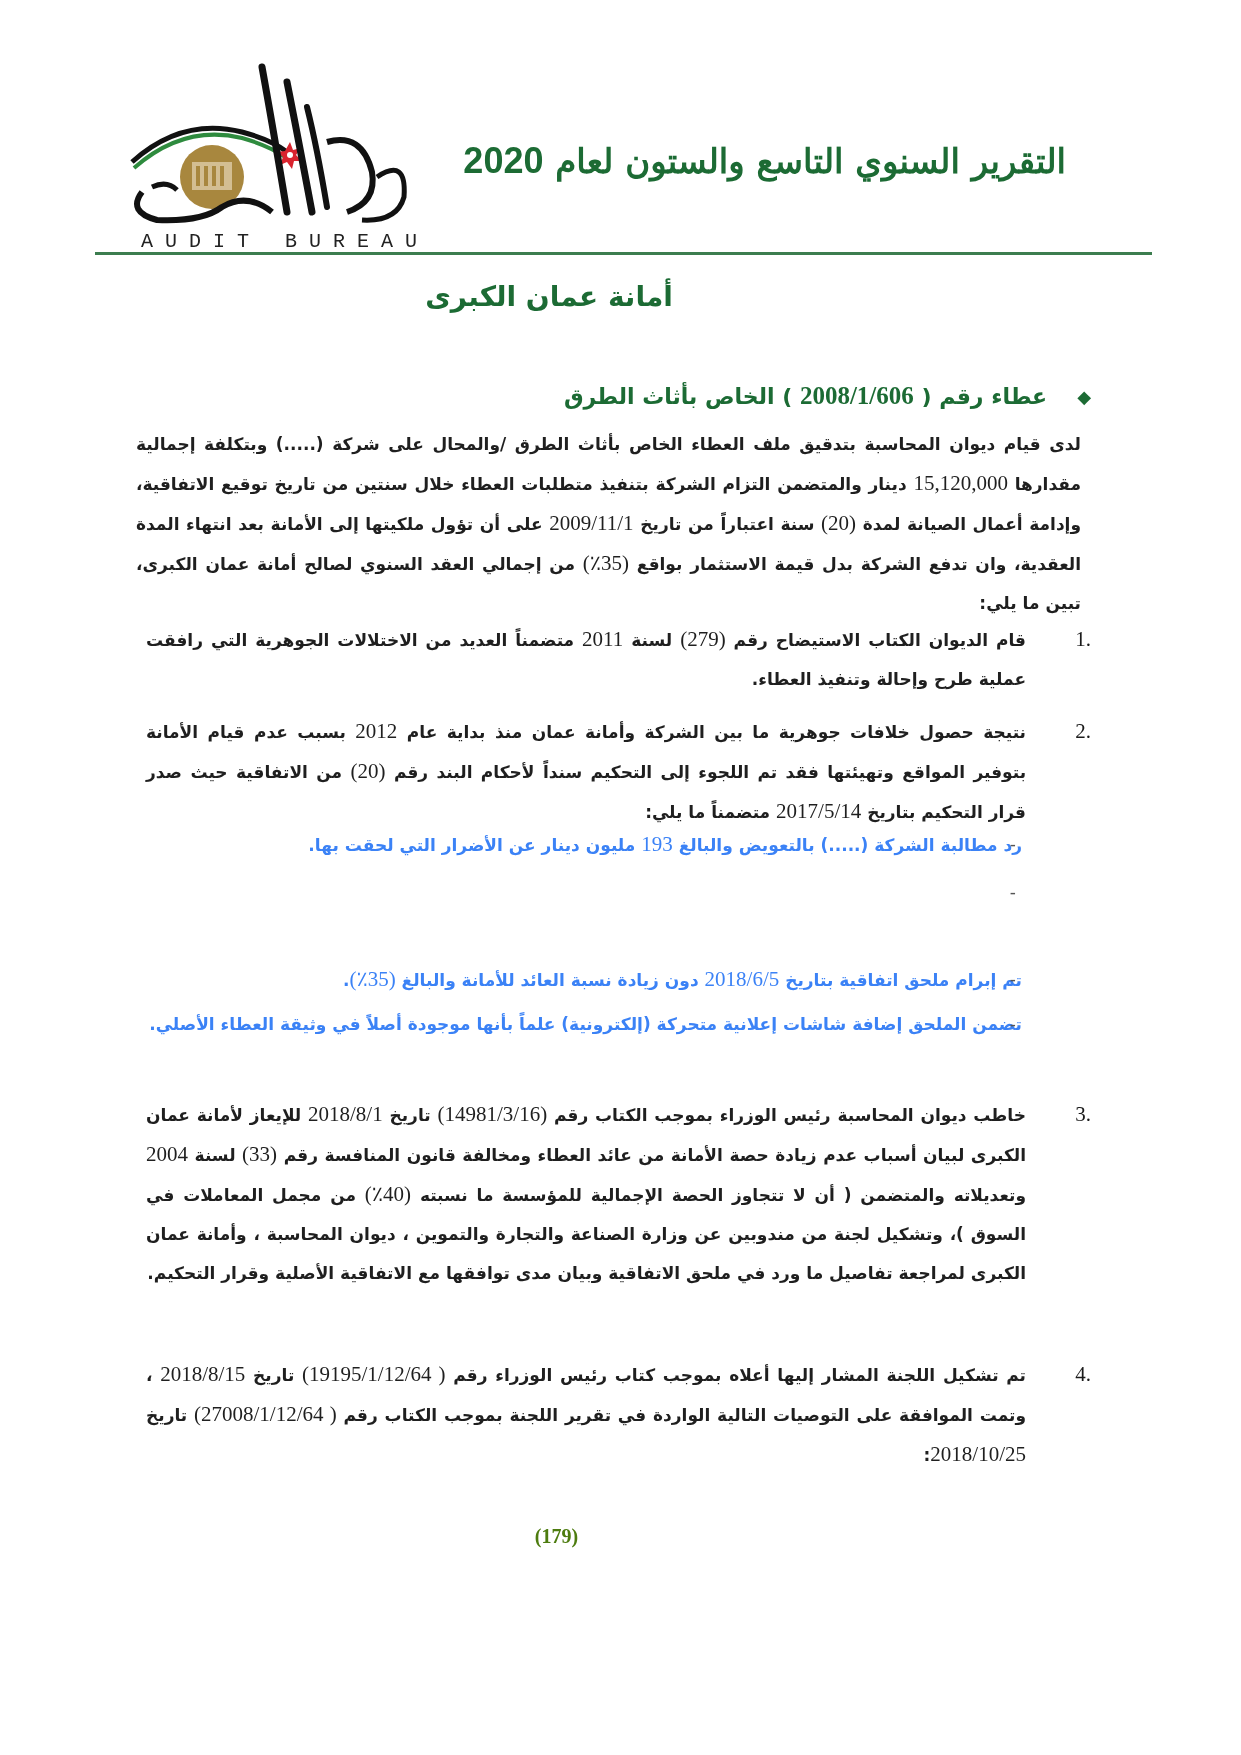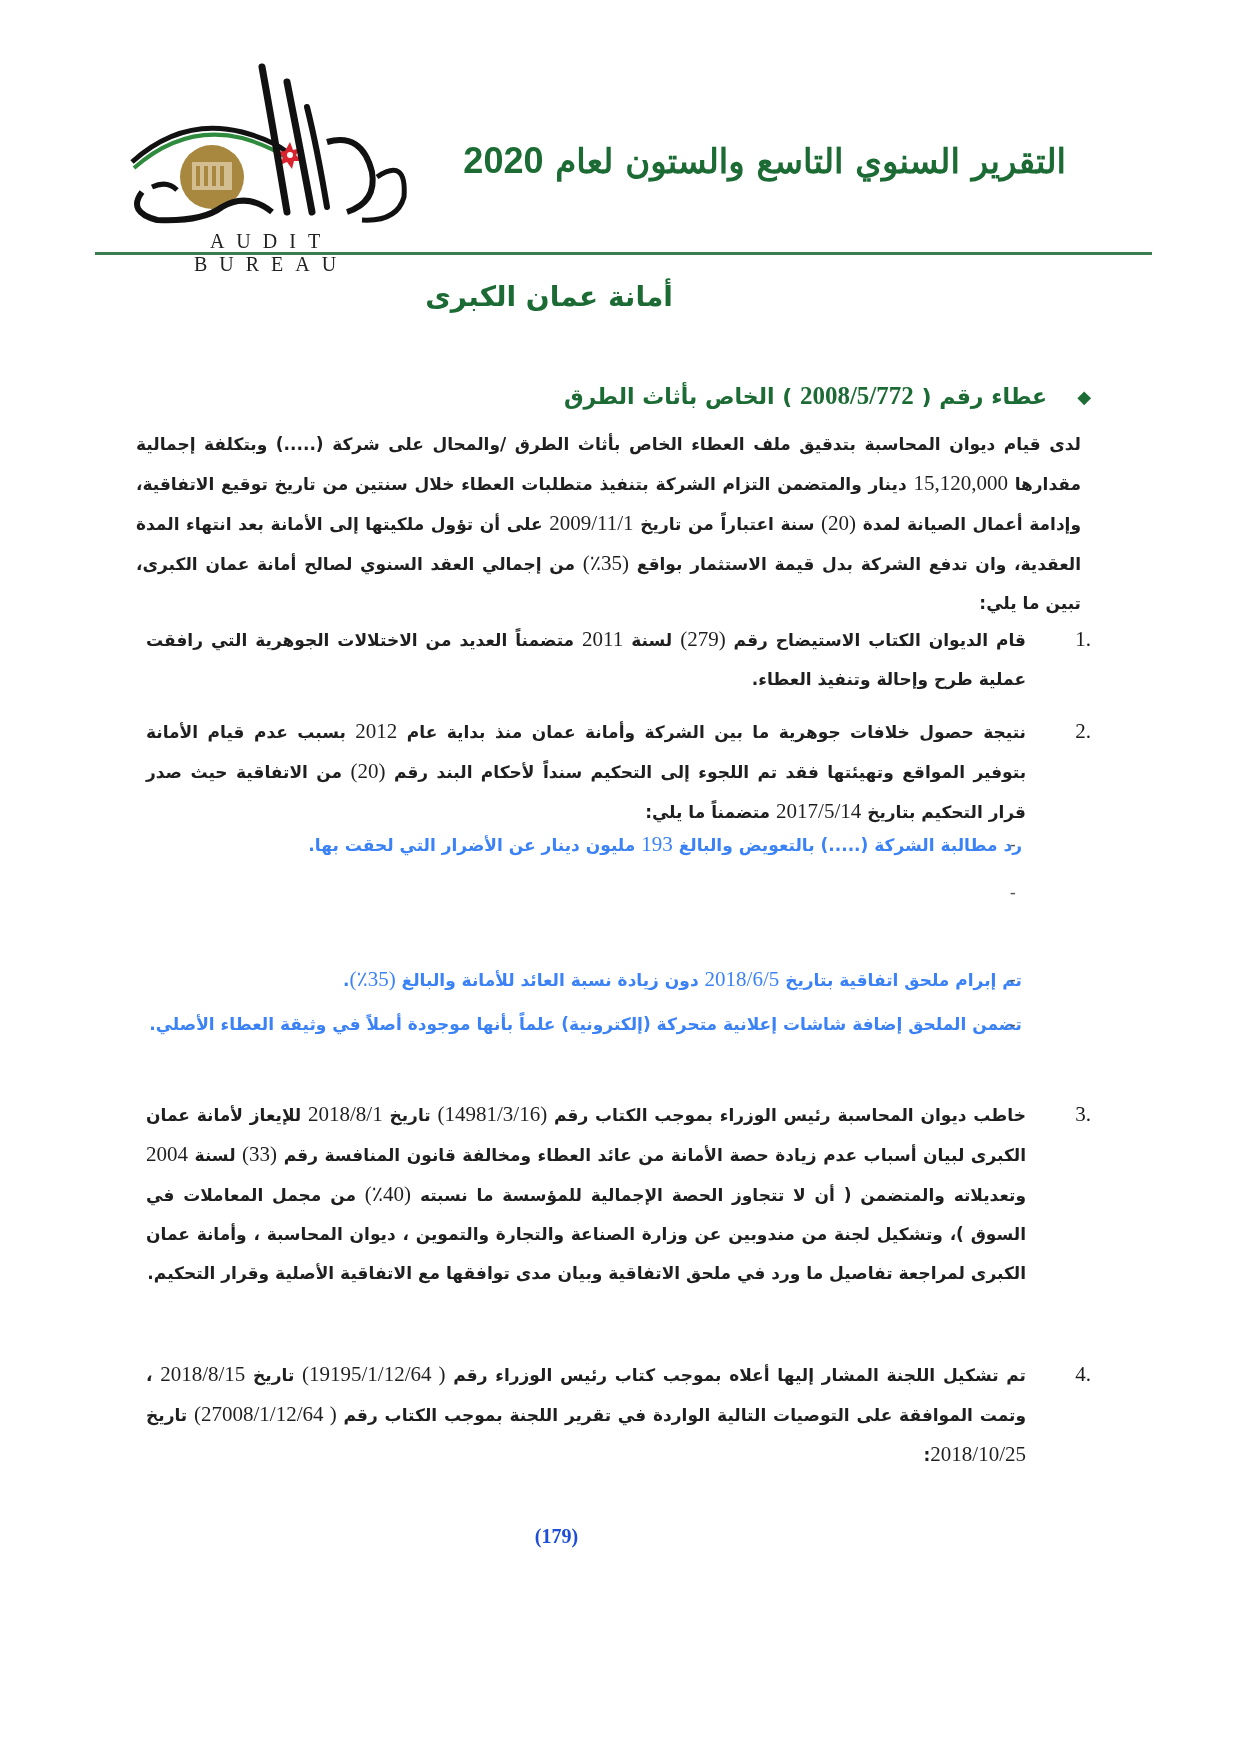--- a/index.html
+++ b/index.html
@@ -1,22 +1,22 @@
 <!DOCTYPE html>
 <html><head>
   <meta charset="utf-8">
   <style>
     html, body { margin: 0; padding: 0; background: #ffffff; }
     body { width: 1241px; height: 1755px; position: relative; overflow: hidden;
            font-family: "DejaVu Sans", sans-serif; color: #1a1a1a; }
 
     .logo { position: absolute; left: 122px; top: 62px; width: 290px; height: 190px; }
     .logo svg { position: absolute; left: 0; top: 0; }
-    .logo-en { position: absolute; left: 4px; top: 168px; width: 290px; text-align: center;
-               font-family: Liberation Serif, serif; font-size: 20px; letter-spacing: 12px;
+    .logo-en { position: absolute; left: 18px; top: 168px; width: 290px; text-align: center;
+               font-family: Liberation Mono, monospace; font-size: 20px; letter-spacing: 12px;
                color: #222; }
 
     .report-title { position: absolute; right: 175px; top: 140px; direction: rtl;
                     font-family: "DejaVu Serif", serif; font-weight: bold; font-size: 34px;
                     color: #1c6b34; white-space: nowrap; }
     .report-title .yr { font-family: Liberation Sans, sans-serif; font-size: 36px; }
 
     .header-rule { position: absolute; left: 95px; top: 252px; width: 1057px; height: 3px;
                    background: #3c7d4f; }
 
@@ -42,21 +42,21 @@
                  line-height: 39px; color: #1f1f1f; }
 
     .sub { position: absolute; right: 150px; width: 945px; direction: rtl; }
     .sub .dash { position: absolute; right: 75px; top: 0; font-size: 17px; line-height: 39px; color: #555; }
     .sub .txt { margin-right: 69px; text-align: justify; font-size: 17px; font-weight: bold;
                 line-height: 39px; color: #3b82f6; }
 
     .n { font-family: "Liberation Serif", serif; font-weight: normal; font-size: 21px; }
 
     .page-num { position: absolute; left: 0; width: 1113px; top: 1525px; text-align: center;
-                font-family: "Liberation Serif", serif; font-weight: bold; font-size: 20px; color: #1d4ed8; }
+                font-family: "Liberation Serif", serif; font-weight: bold; font-size: 20px; color: #4d7c0f; }
   </style>
 </head>
 <body>
 
 <div class="logo">
   <svg width="290" height="170" viewBox="0 0 290 170">
 
     <path d="M10 100 Q60 55 120 70 Q150 78 165 90" stroke="#111" stroke-width="5" fill="none"></path>
     <path d="M12 106 Q62 62 120 76 Q148 84 163 95" stroke="#2e8b3e" stroke-width="4" fill="none"></path>
 
@@ -87,21 +87,21 @@
 </div>
 
 <div class="header-rule"></div>
 
 <div class="section-title">أمانة عمان الكبرى</div>
 
 <div class="subhead">
   <span class="bullet">◆</span>
   <span>
     <span>عطاء رقم (</span>
-    <span class="num">2008/5/772</span>
+    <span class="num">2008/1/606</span>
     <span>) الخاص بأثاث الطرق</span>
   </span>
 </div>
 
 <div class="body-text intro">
   <span>لدى قيام ديوان المحاسبة بتدقيق ملف العطاء الخاص بأثاث الطرق /والمحال على شركة (.....)</span>
   <span>وبتكلفة إجمالية مقدارها</span>
   <span class="n">15,120,000</span>
   <span>دينار والمتضمن التزام الشركة بتنفيذ متطلبات العطاء خلال</span>
   <span>سنتين من تاريخ توقيع الاتفاقية، وإدامة أعمال الصيانة لمدة</span>

